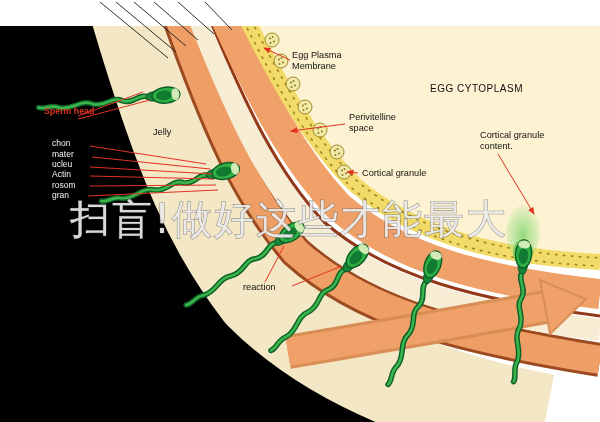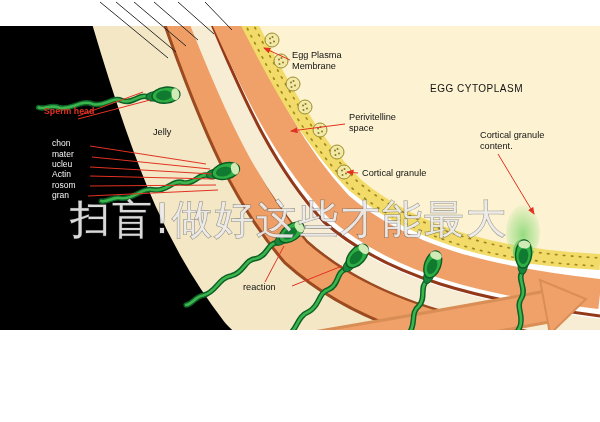--- a/index.html
+++ b/index.html
@@ -1,16 +1,16 @@
 <!DOCTYPE html>
 <html><head>
 <meta charset="utf-8">
 <style>
   html,body{margin:0;padding:0;background:#ffffff;}
-  .stage{position:relative;width:600px;height:330px;overflow:hidden;background:#fde047;
+  .stage{position:relative;width:600px;height:422px;overflow:hidden;background:#fde047;
          font-family:"Liberation Sans",sans-serif;}
   svg{position:absolute;left:0;top:0;display:block;}
   text{font-family:"Liberation Sans","DejaVu Sans",sans-serif;}
   .lbl{font-size:9.2px;fill:#111;}
   .lbl-caps{font-size:10px;fill:#111;letter-spacing:.5px;}
   .lbl-red{font-size:8.8px;fill:#e23222;font-weight:bold;}
   .lbl-white{font-size:8.5px;fill:#f5f5f5;}
   .watermark{font-size:40px;letter-spacing:2px;fill:#ececec;fill-opacity:.92;
              stroke:rgba(70,70,70,.55);stroke-width:1.1px;paint-order:stroke fill;
              font-family:"DejaVu Sans",sans-serif;}

